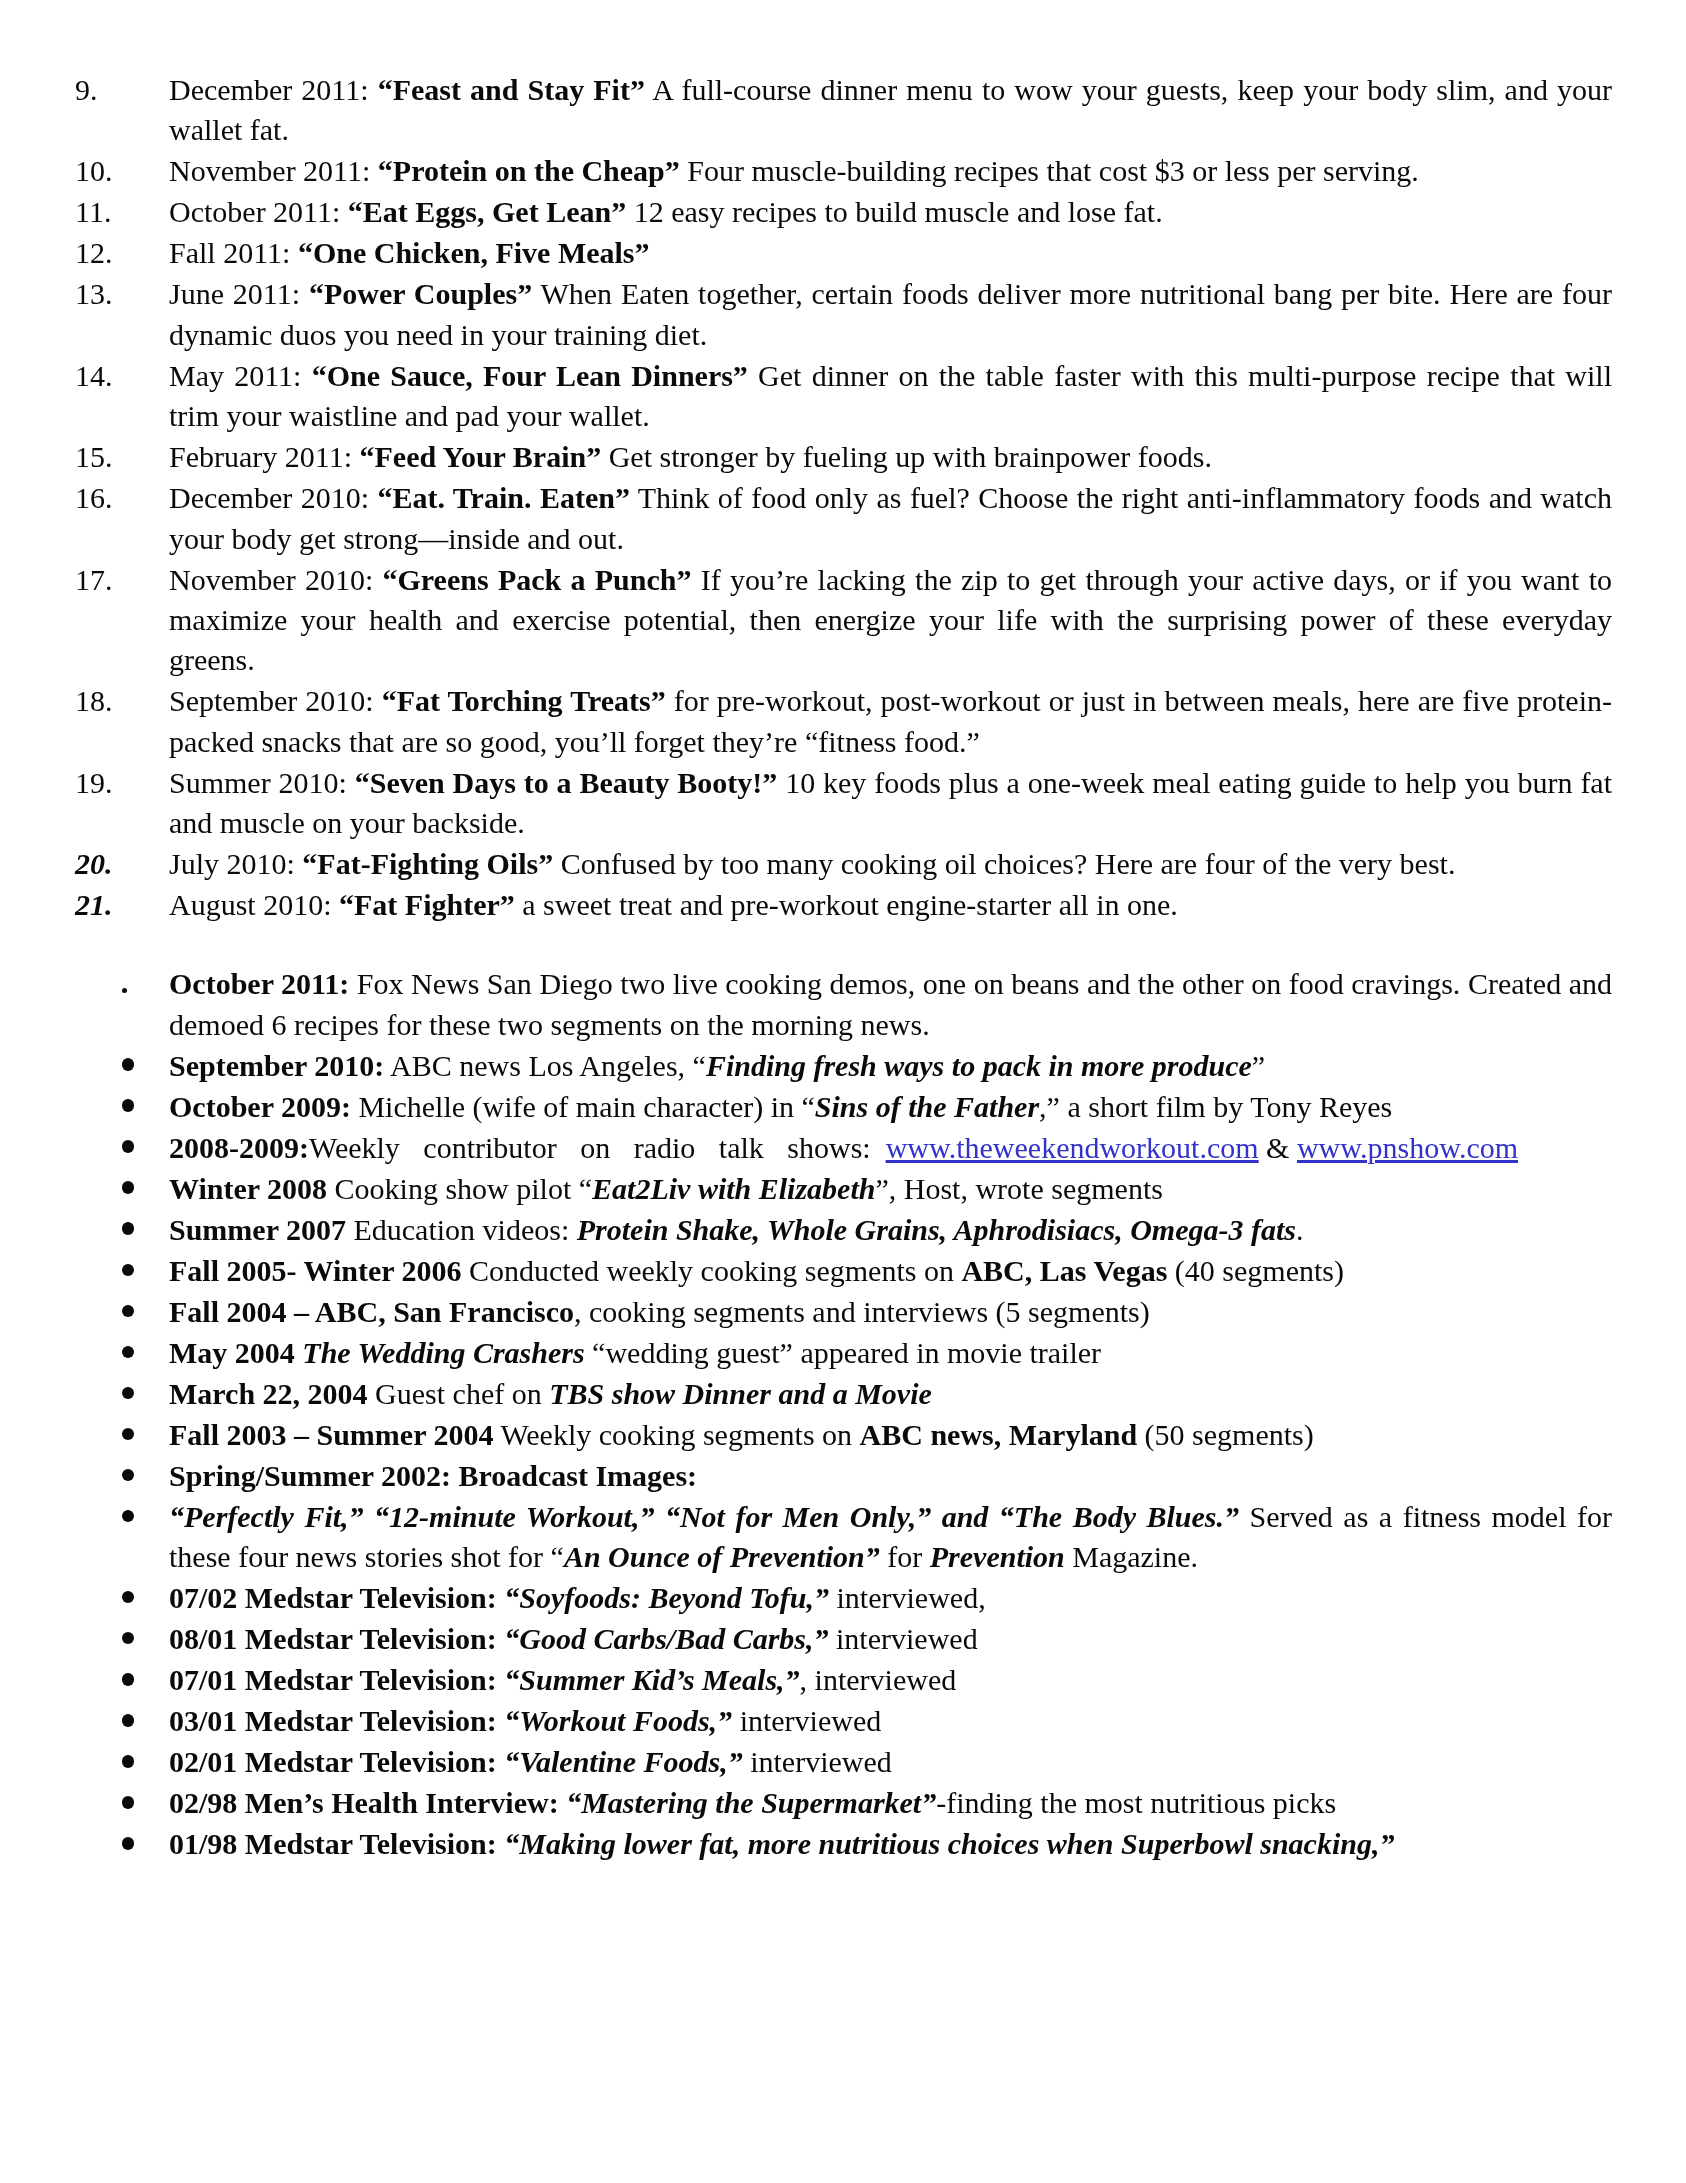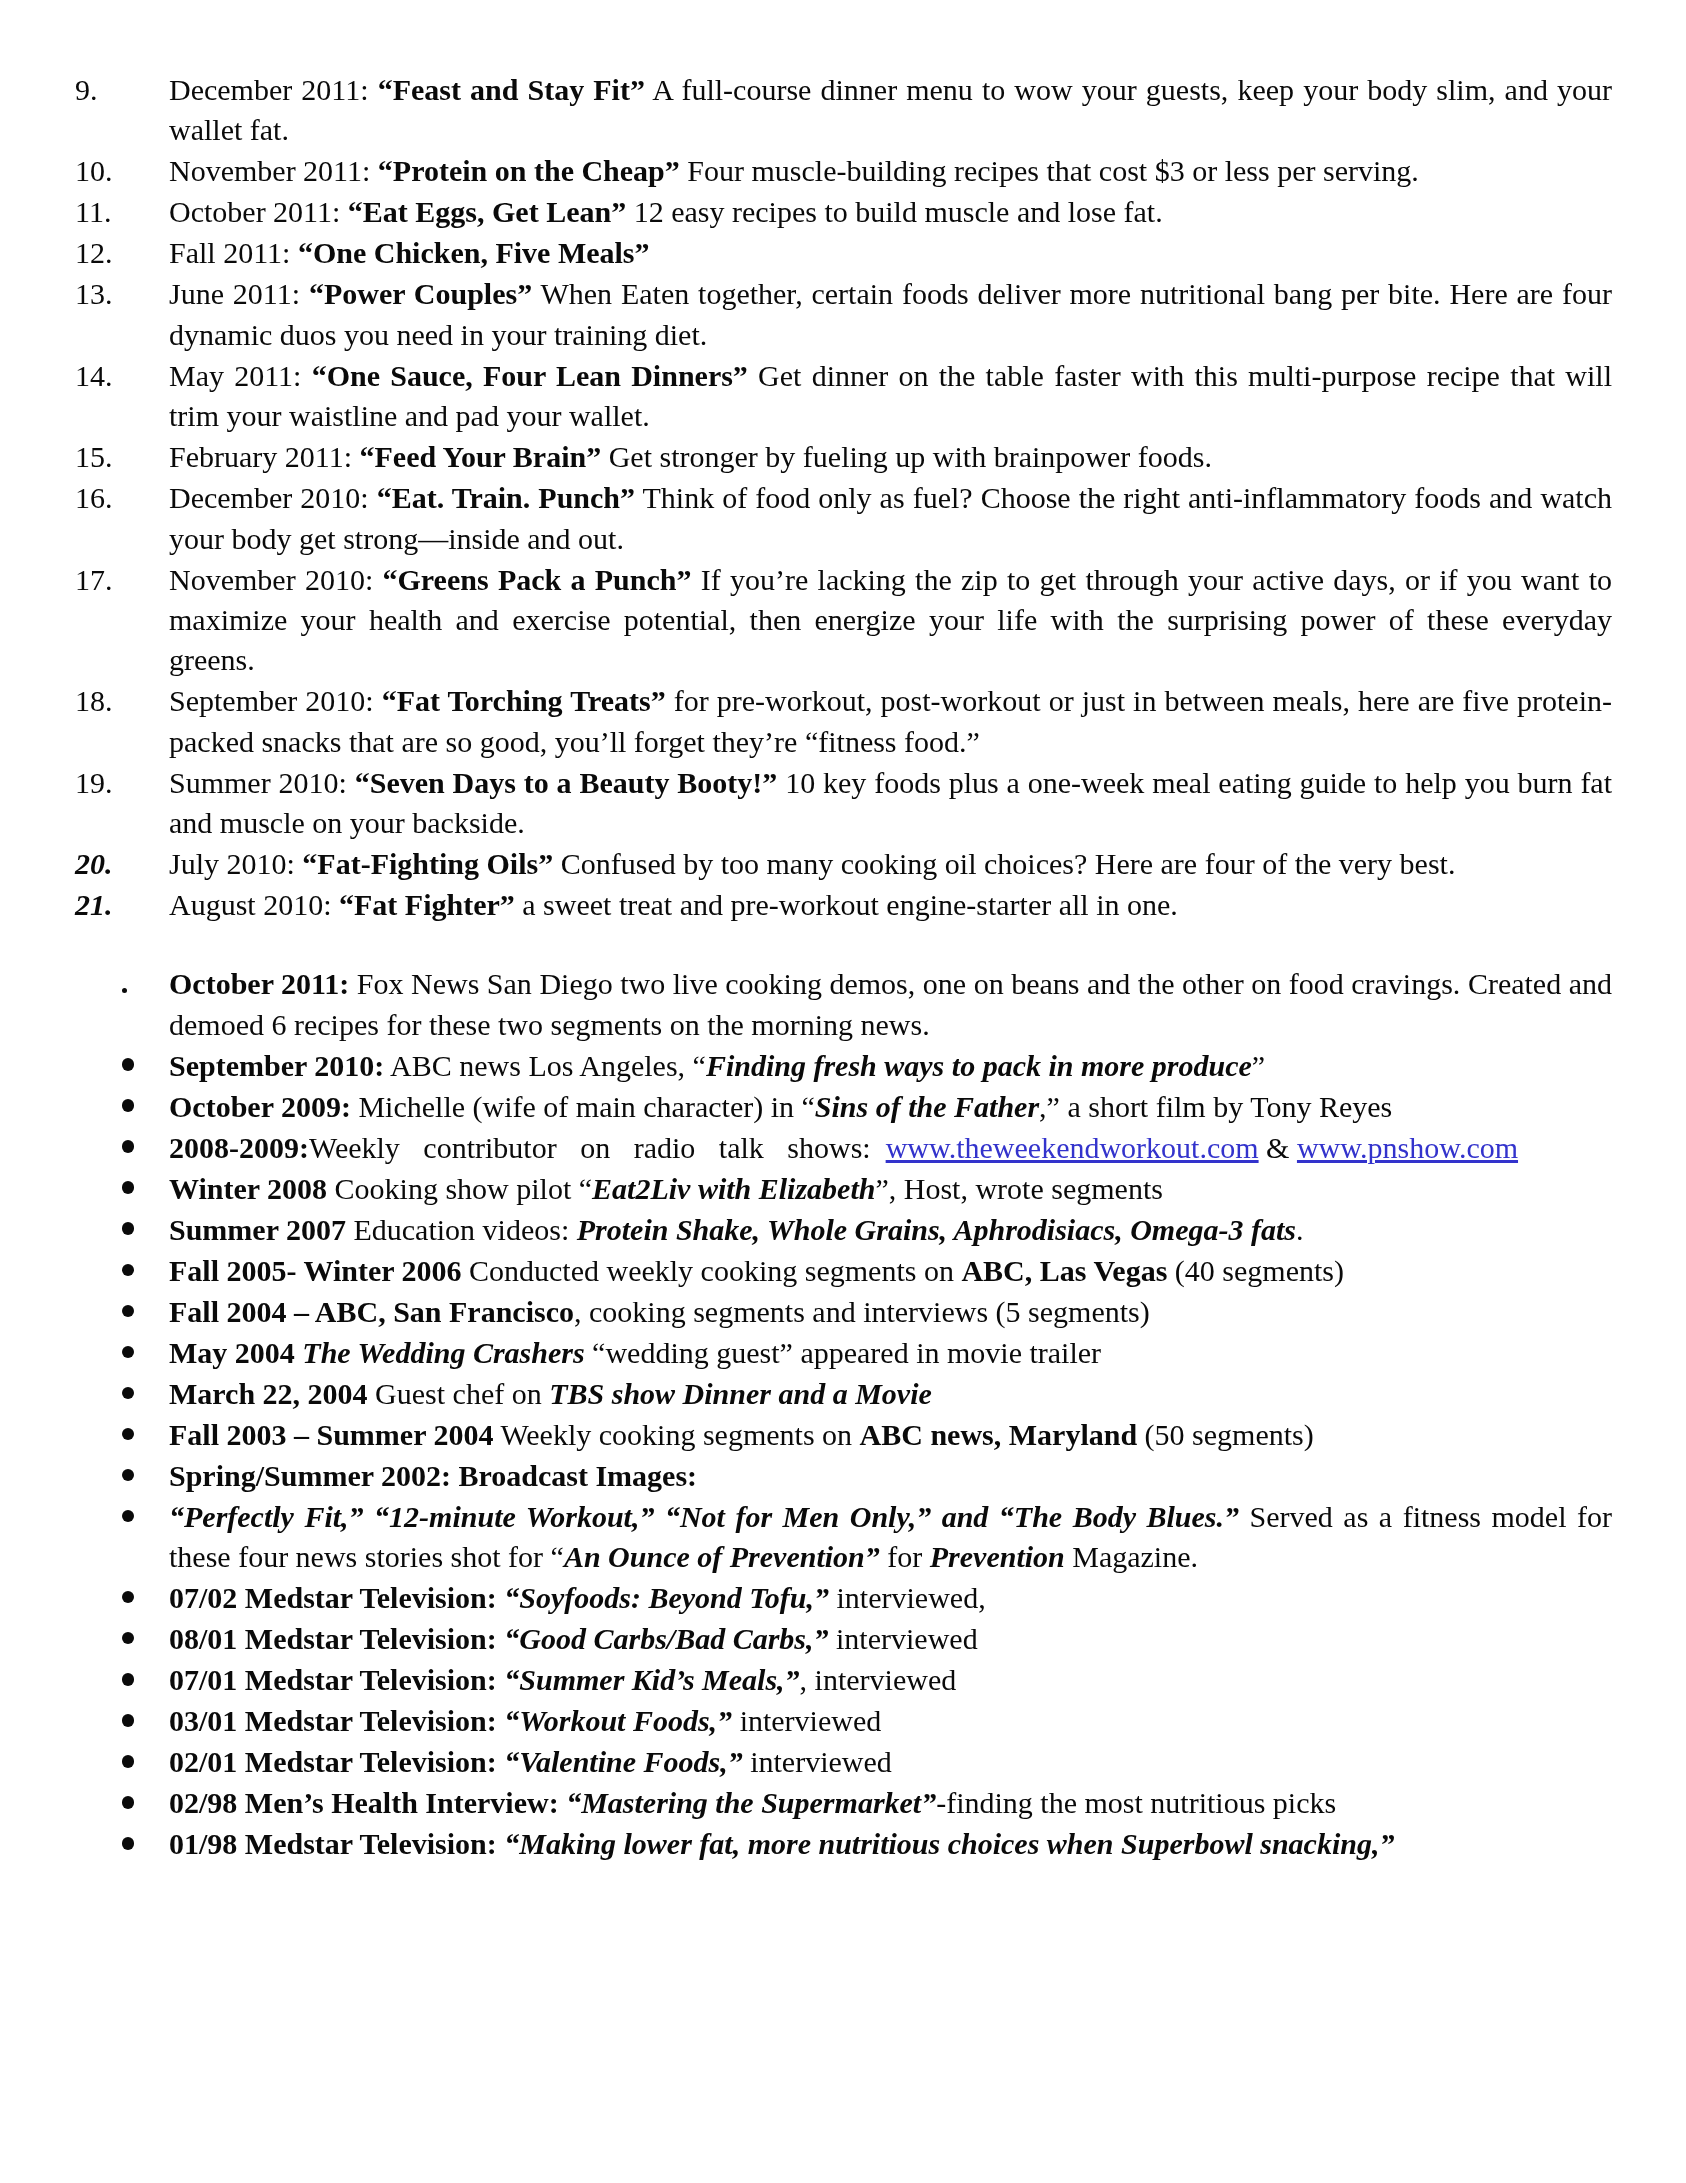--- a/index.html
+++ b/index.html
@@ -133,21 +133,21 @@
 
       <li>
         <span class="marker">14.</span><span>May 2011:</span> <b>“One Sauce, Four Lean Dinners”</b> <span>Get dinner on the table faster with this multi-purpose recipe that will trim your waistline and pad your wallet.</span>
       </li>
 
       <li>
         <span class="marker">15.</span><span>February 2011:</span> <b>“Feed Your Brain”</b> <span>Get stronger by fueling up with brainpower foods.</span>
       </li>
 
       <li>
-        <span class="marker">16.</span><span>December 2010:</span> <b>“Eat. Train. Punch”</b> <span>Think of food only as fuel? Choose the right anti-inflammatory foods and watch your body get strong—inside and out.</span>
+        <span class="marker">16.</span><span>December 2010:</span> <b>“Eat. Train. Eaten”</b> <span>Think of food only as fuel? Choose the right anti-inflammatory foods and watch your body get strong—inside and out.</span>
       </li>
 
       <li>
         <span class="marker">17.</span><span>November 2010:</span> <b>“Greens Pack a Punch”</b> <span>If you’re lacking the zip to get through your active days, or if you want to maximize your health and exercise potential, then energize your life with the surprising power of these everyday greens.</span>
       </li>
 
       <li>
         <span class="marker">18.</span><span>September 2010:</span> <b>“Fat Torching Treats”</b> <span>for pre-workout, post-workout or just in between meals, here are five protein-packed snacks that are so good, you’ll forget they’re “fitness food.”</span>
       </li>
 

